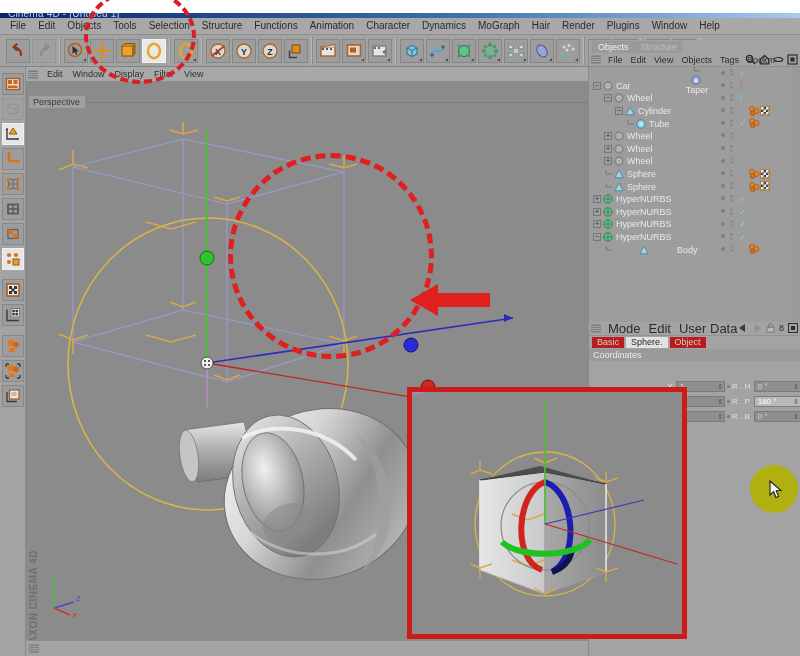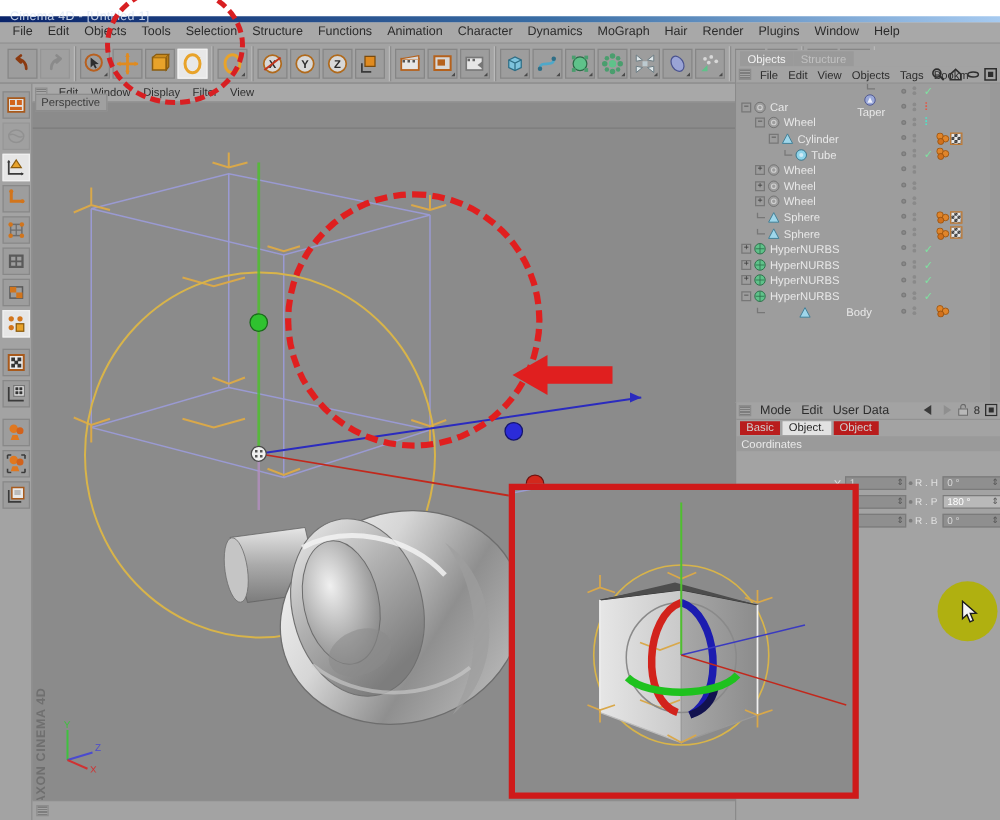--- a/index.html
+++ b/index.html
@@ -80,21 +80,21 @@
   #vpmenu {
     position:absolute; left:0; top:0; width:562px; height:15px;
     background:#a8a8a8; border-bottom:1px solid #8d8d8d;
     display:flex; align-items:center; padding-left:2px;
   }
   #vpmenu .grip { width:10px;height:9px;margin-right:4px;
     background:repeating-linear-gradient(to bottom,#7d7d7d 0 1px,transparent 1px 2px);
     border:1px solid #8d8d8d; }
   #vpmenu .mi { font-size:9px; color:#2f2f2f; padding:0 5px; }
   #vplabel {
-    position:absolute; left:2px; top:8px; font-size:9px; color:#3c3c3c;
+    position:absolute; left:2px; top:28px; font-size:9px; color:#3c3c3c;
     background:#a0a0a0; padding:1px 5px 1px 4px; border:1px solid #8d8d8d;
   }
   #vp {
     position:absolute; left:0; top:15px; width:562px; height:574px;
     background:#8b8b8b; overflow:hidden;
   }
   #vp .horizon {
     position:absolute; left:0; top:20px; width:562px; height:1px; background:#7c7c7c;
   }
   #gizmoaxis {
@@ -163,21 +163,21 @@
     padding-left:3px; border-bottom:1px solid #929292;}
   #attrhdr .grip{width:9px;height:8px;margin-right:4px;
     background:repeating-linear-gradient(to bottom,#7d7d7d 0 1px,transparent 1px 2px);
     border:1px solid #8d8d8d;}
   #attrhdr .t{font-size:9px;color:#2d2d2d;}
   #attrmenu{height:14px;display:flex;align-items:center;padding-left:2px;position:relative;
     border-bottom:1px solid #929292;}
   #attrmenu .grip{width:10px;height:9px;margin-right:3px;
     background:repeating-linear-gradient(to bottom,#7d7d7d 0 1px,transparent 1px 2px);
     border:1px solid #8d8d8d;}
-  #attrmenu .mi{font-size:10px;color:#2d2d2d;padding:0 4px;}
+  #attrmenu .mi{font-size:13px;color:#2d2d2d;padding:0 4px;}
   #attrmenu .right{position:absolute;right:2px;top:1px;display:flex;gap:4px;align-items:center;}
   #attrobj{height:14px;display:flex;align-items:center;padding-left:4px;font-size:9px;color:#e9e9e9;}
   #attrtabs{height:13px;display:flex;align-items:center;padding-left:3px;gap:2px;}
   .atab{font-size:9px;padding:0 5px;line-height:11px;color:#cfcfcf;background:#b91c1c;}
   .atab.active{background:#e2e2e2;color:#1f1f1f;}
   #coordhdr{height:12px;font-size:9px;color:#e9e9e9;padding-left:4px;
     background:#9a9a9a;display:flex;align-items:center;}
   #coordgrid{position:absolute;left:78px;top:58px;width:134px;}
   .crow{height:13px;display:flex;align-items:center;margin-bottom:2px;}
   .clab{width:9px;font-size:9px;color:#e0e0e0;}
@@ -1006,21 +1006,21 @@
           </svg>
           <span style="font-size:9px;color:#2d2d2d;">8</span>
           <svg width="10" height="10" viewBox="0 0 10 10">
             <rect x=".5" y=".5" width="9" height="9" fill="none" stroke="#2e2e2e" stroke-width="1.1"></rect>
             <rect x="3" y="3" width="4" height="4" fill="#2e2e2e"></rect>
           </svg>
         </div>
       </div>
       <div id="attrtabs">
         <div class="atab">Basic</div>
-        <div class="atab active">Object.</div>
+        <div class="atab active">Sphere.</div>
         <div class="atab">Object</div>
       </div>
       <div id="coordhdr">Coordinates</div>
 
       <div id="coordgrid">
 
         <div class="crow">
           <span class="clab">X</span>
           <div class="cfield" style="width:50px;">
             <span class="v">1</span>

